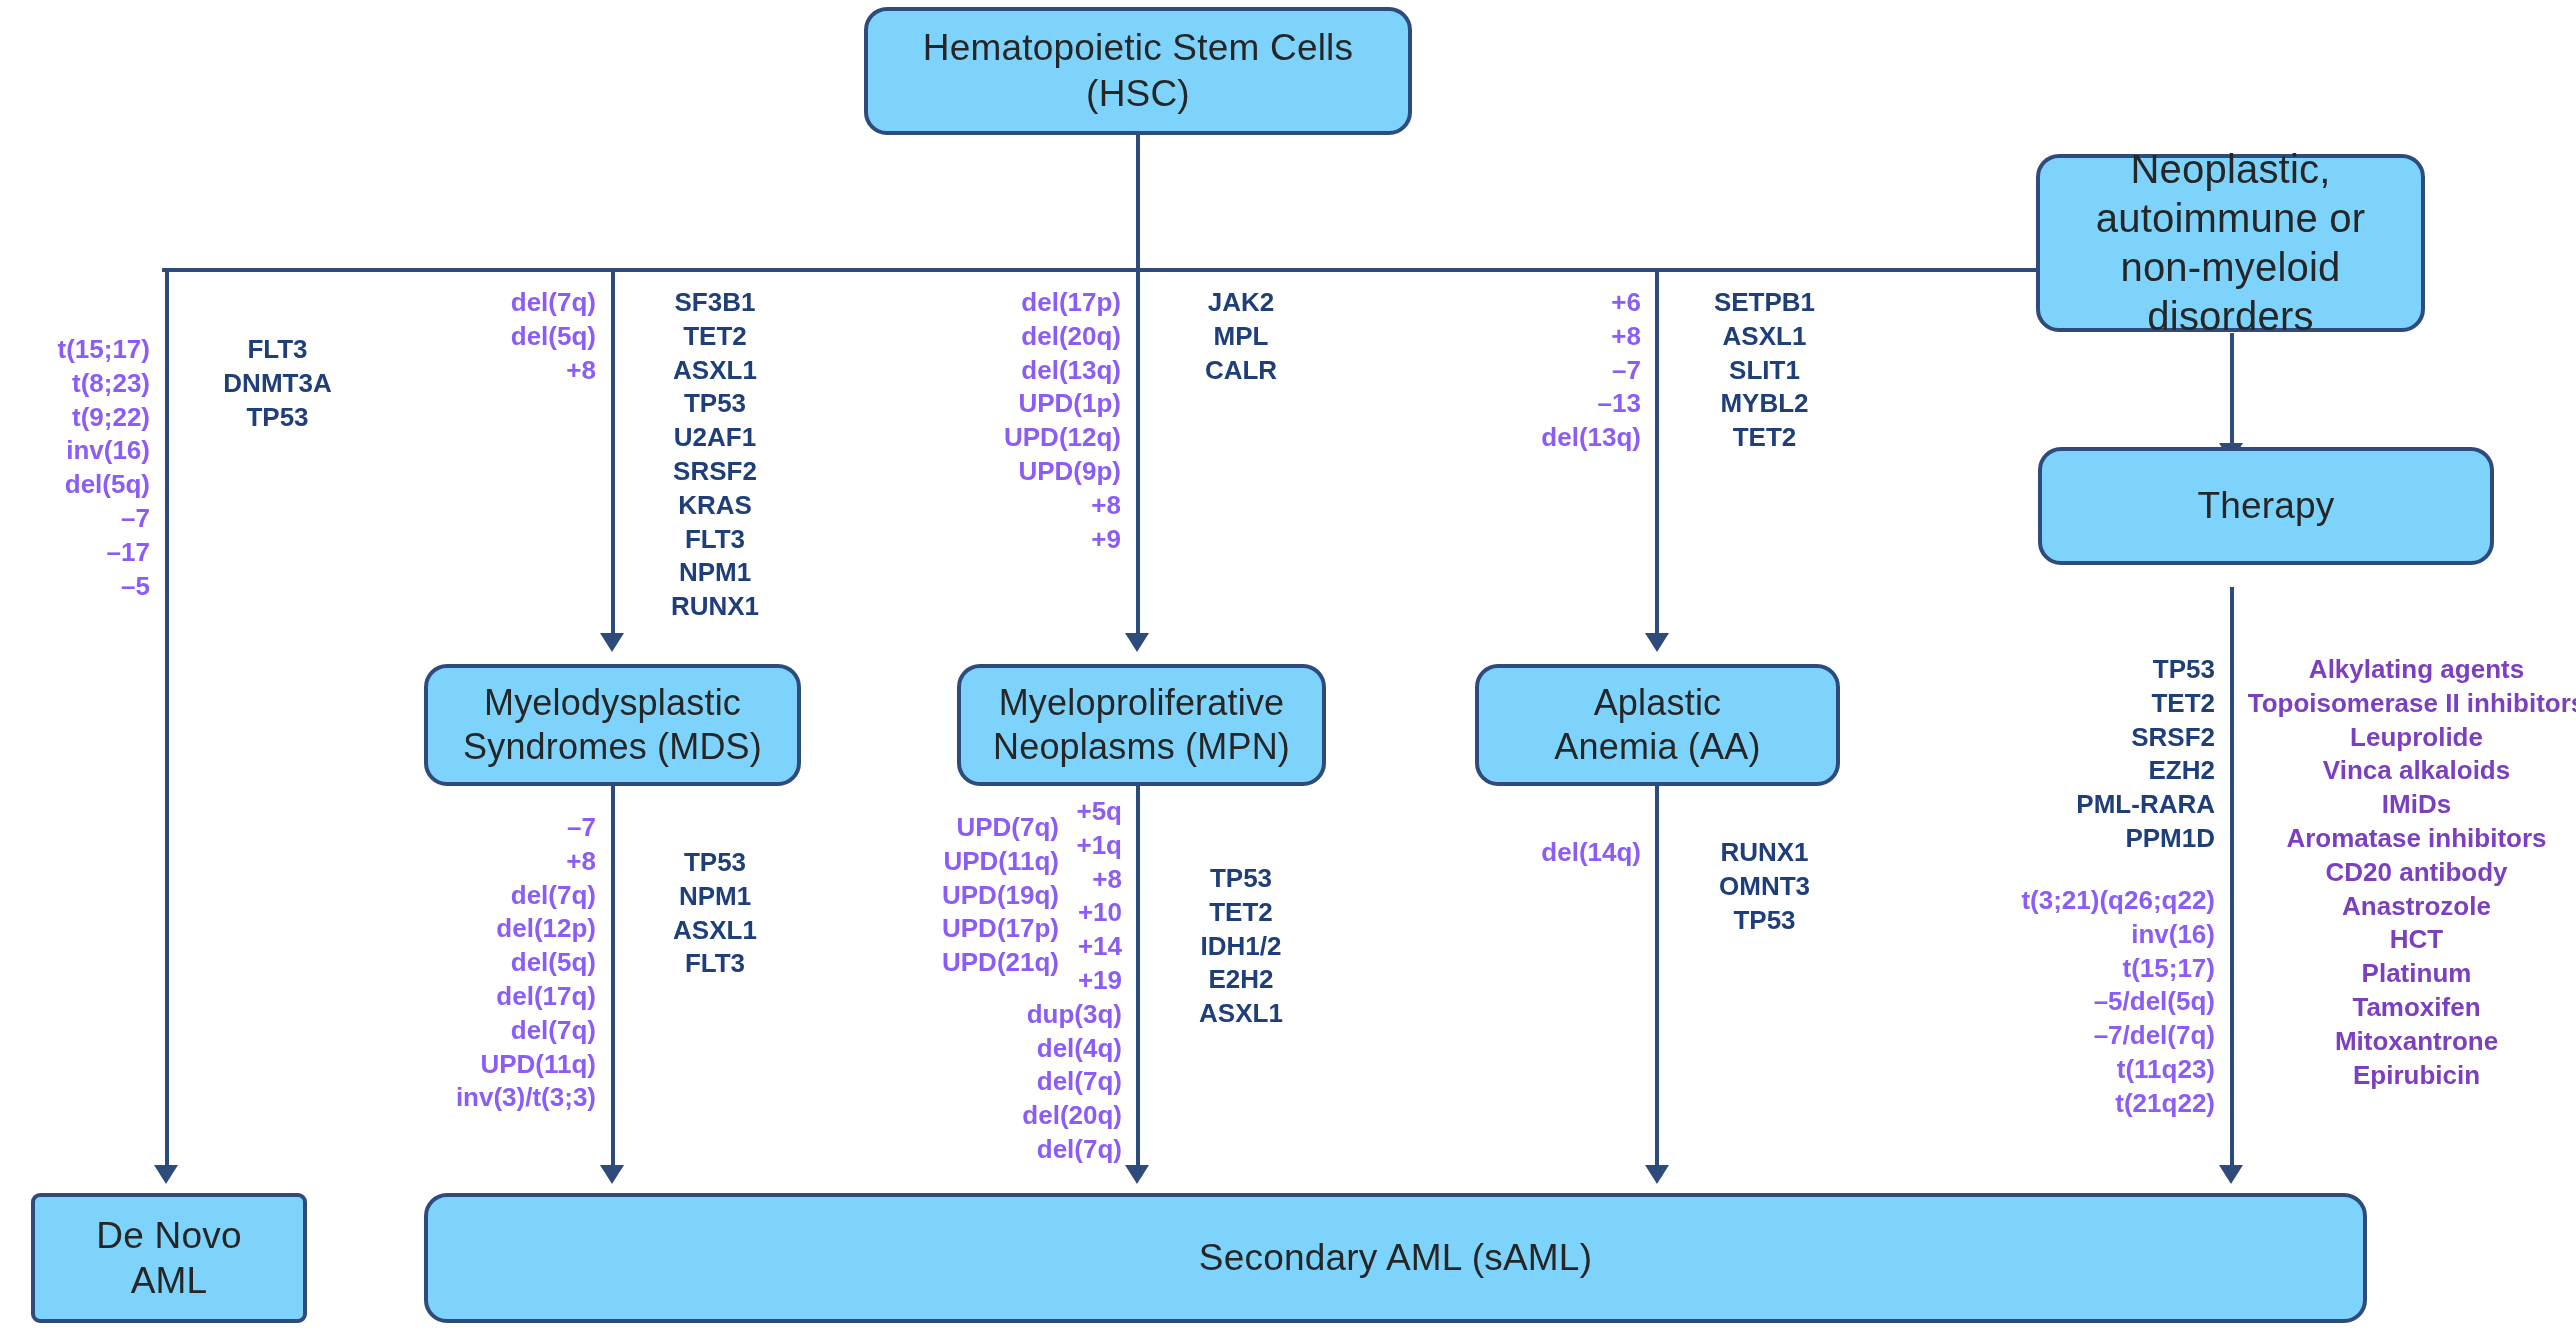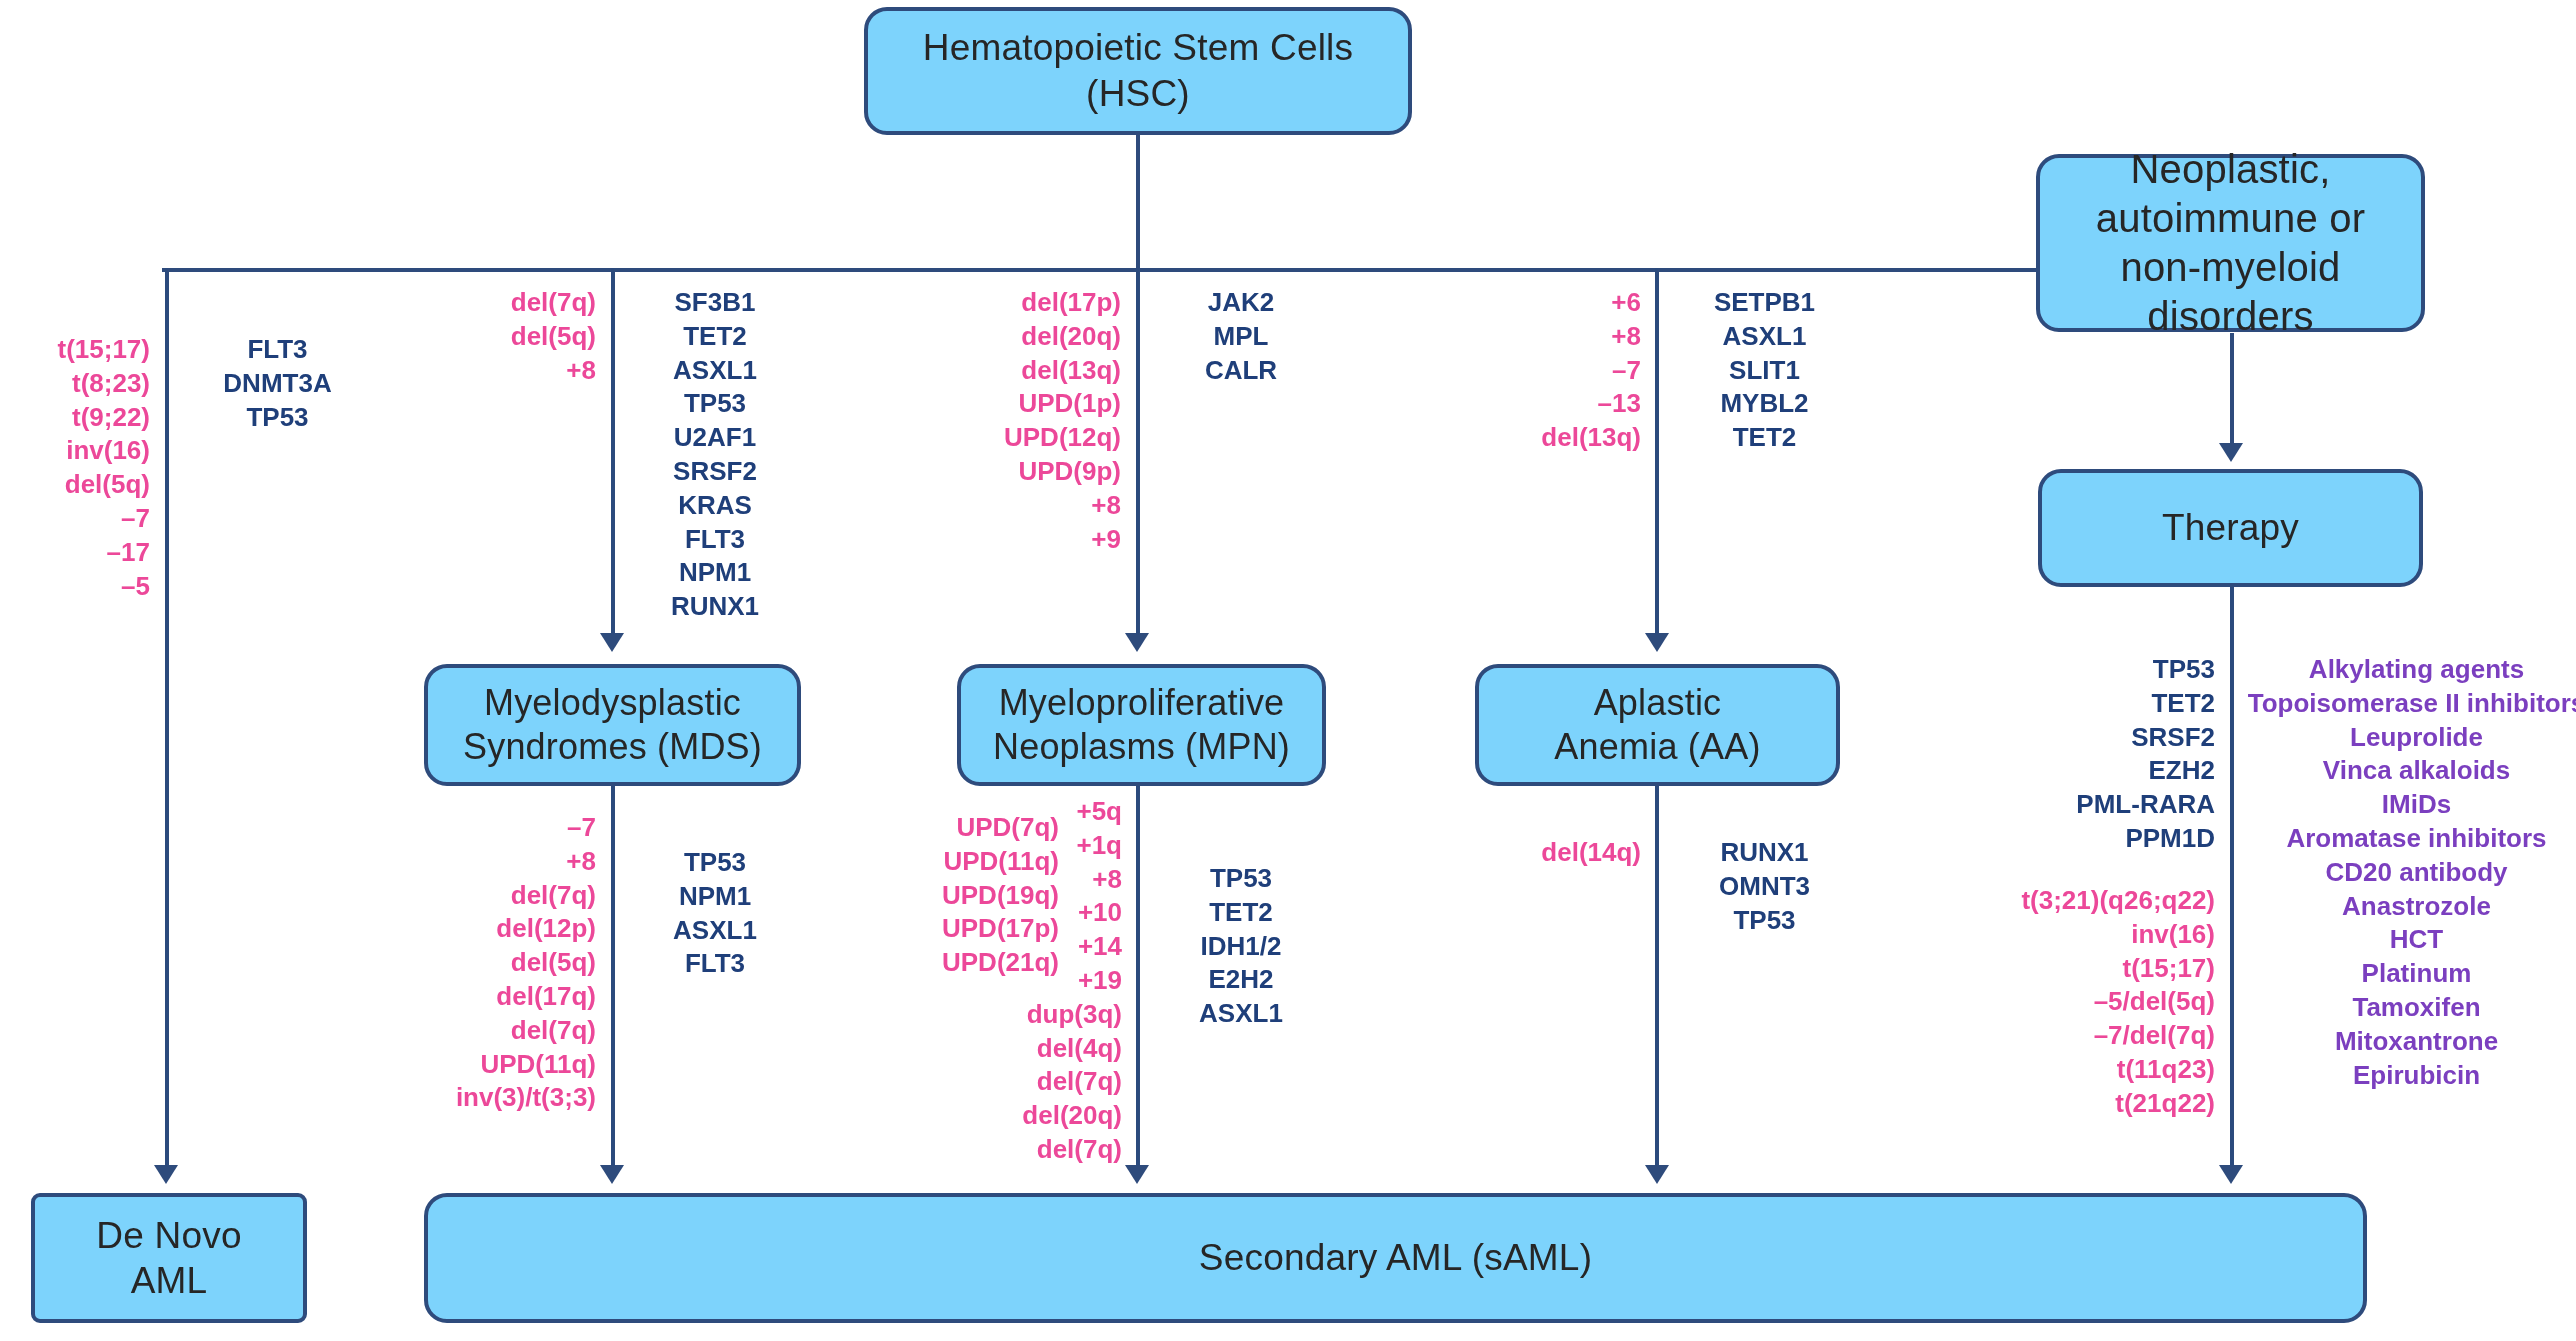--- a/index.html
+++ b/index.html
@@ -32,21 +32,21 @@
     border-left:12px solid transparent;
     border-right:12px solid transparent;
     border-top:19.5px solid #2e4b7c;
     z-index:3;
   }
 
   
   .ann{position:absolute;z-index:4;}
   .ann ul{list-style:none;margin:0;padding:0;}
   .ann li{font-size:26px;line-height:1.30;white-space:nowrap;font-weight:600;}
-  .red li{color:#ec4899;}
+  .red li{color:#8b5cf6;}
   .blue li{color:#1f3f7a;}
   .purple li{color:#7b3fbf;}
   .ra{text-align:right;}
   .la{text-align:center;}
 
   .divider{position:absolute;width:3.2px;background:#2b4a7d;z-index:3;}
 </style>
 </head>
 <body>
 
@@ -61,21 +61,21 @@
 
   <div class="node" style="left:2036px;top:154px;width:389px;height:178px;font-size:40px;">
     <span>
       <span>Neoplastic,</span>
       <span>autoimmune or</span>
       <span>non-myeloid</span>
       <span>disorders</span>
     </span>
   </div>
 
-  <div class="node" style="left:2038px;top:469px;width:385px;height:118px;">
+  <div class="node" style="left:2038px;top:447px;width:456px;height:118px;">
     <span>Therapy</span>
   </div>
 
   <div class="node" style="left:957px;top:664px;width:369px;height:122px;font-size:36px;">
     <span>
       <span>Myeloproliferative</span>
       <span>Neoplasms (MPN)</span>
     </span>
   </div>
 

